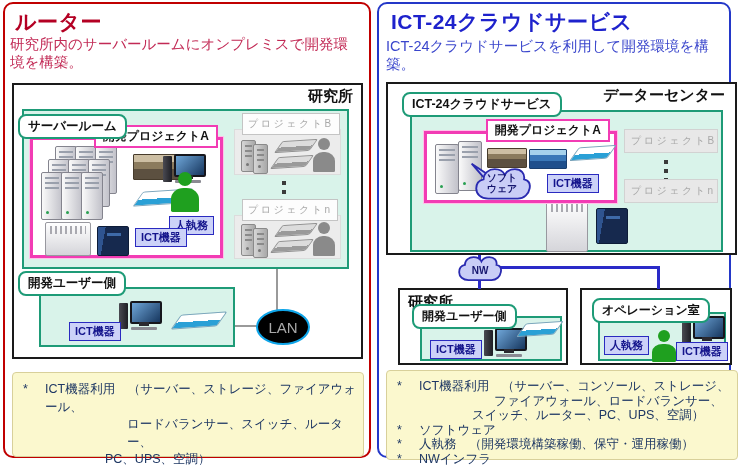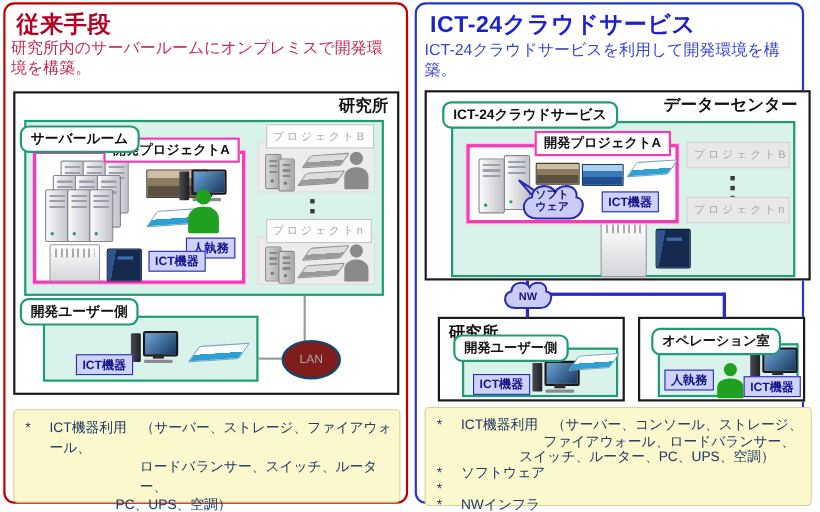--- a/index.html
+++ b/index.html
@@ -64,40 +64,40 @@
           border:2px solid #16161c;border-radius:2px;}
   .pc-std{position:absolute;left:20px;top:21px;width:10px;height:4px;background:#2a2a30;}
   .pc-kb{position:absolute;left:12px;top:26px;width:26px;height:3px;background:#8a8a92;border-radius:1px;}
   .psn{position:absolute;z-index:5;}
   .psn-h{position:absolute;left:50%;transform:translateX(-50%);top:0;border-radius:50%;background:#1fa01f;}
   .psn-b{position:absolute;left:0;bottom:0;width:100%;background:#1fa01f;border-radius:45% 45% 6% 6%;}
   .psn.gray .psn-h,.psn.gray .psn-b{background:#8a8a8a;}
   
   .line-gray{position:absolute;background:#9a9a9a;z-index:1;}
   .line-blue{position:absolute;background:#2a2ac8;z-index:1;}
-  .lan{position:absolute;background:#7f1d1d;border:2px solid #0c4a6e;border-radius:50%;
-       color:#a8a8a8;font-size:11px;display:flex;align-items:center;justify-content:center;z-index:2;}
+  .lan{position:absolute;background:#000000;border:2px solid #0ea5e9;border-radius:50%;
+       color:#a8a8a8;font-size:15px;display:flex;align-items:center;justify-content:center;z-index:2;}
   .cloud{position:absolute;z-index:2;}
   .cloud svg{display:block;}
   .cloud-txt{position:absolute;inset:0;display:flex;flex-direction:column;align-items:center;justify-content:center;
              font-size:10px;font-weight:bold;color:#16166e;line-height:1.1;z-index:3;}
   
   .note{position:absolute;background:#fbf8ce;border:1px solid #d8d09a;border-radius:4px;
         box-sizing:border-box;padding:8px 6px 4px 10px;color:#1f3864;font-size:12.5px;}
   .note-line{display:flex;line-height:1.4;}
   .note-line .b{width:22px;flex:none;}
   .note.right .note-line{line-height:1.16;}
 </style>
 </head>
 <body>
 
 <div class="stage">
 
   <section class="panel left">
-    <div class="ptitle red" style="left:10px;top:4px;">従来手段</div>
+    <div class="ptitle red" style="left:10px;top:4px;">ルーター</div>
     <div class="psub red" style="left:5px;top:31px;width:340px;">研究所内のサーバールームにオンプレミスで開発環境を構築。</div>
 
     <div class="blackbox" style="left:7px;top:79px;width:351px;height:276px;">
       <div class="boxtitle" style="right:8px;top:2px;">研究所</div>
 
       <div class="garea" style="left:8px;top:24px;width:327px;height:160px;"></div>
       <div class="glabel" style="left:4px;top:6px;margin-top:23px;">サーバールーム</div>
 
       <div class="pinkbox" style="left:16px;top:52px;width:193px;height:121px;">
         <div class="pinklabel" style="right:2px;top:-15px;">開発プロジェクトA</div>
@@ -291,20 +291,21 @@
       </div>
       <div class="note-line" style="padding-left:75px;">
         <span>スイッチ、ルーター、PC、UPS、空調）</span>
       </div>
       <div class="note-line">
         <span class="b">*</span>
         <span>ソフトウェア</span>
       </div>
       <div class="note-line">
         <span class="b">*</span>
+        <span>人執務　（開発環境構築稼働、保守・運用稼働）</span>
       </div>
       <div class="note-line">
         <span class="b">*</span>
         <span>NWインフラ</span>
       </div>
     </div>
   </section>
 </div>
 
 </body></html>

